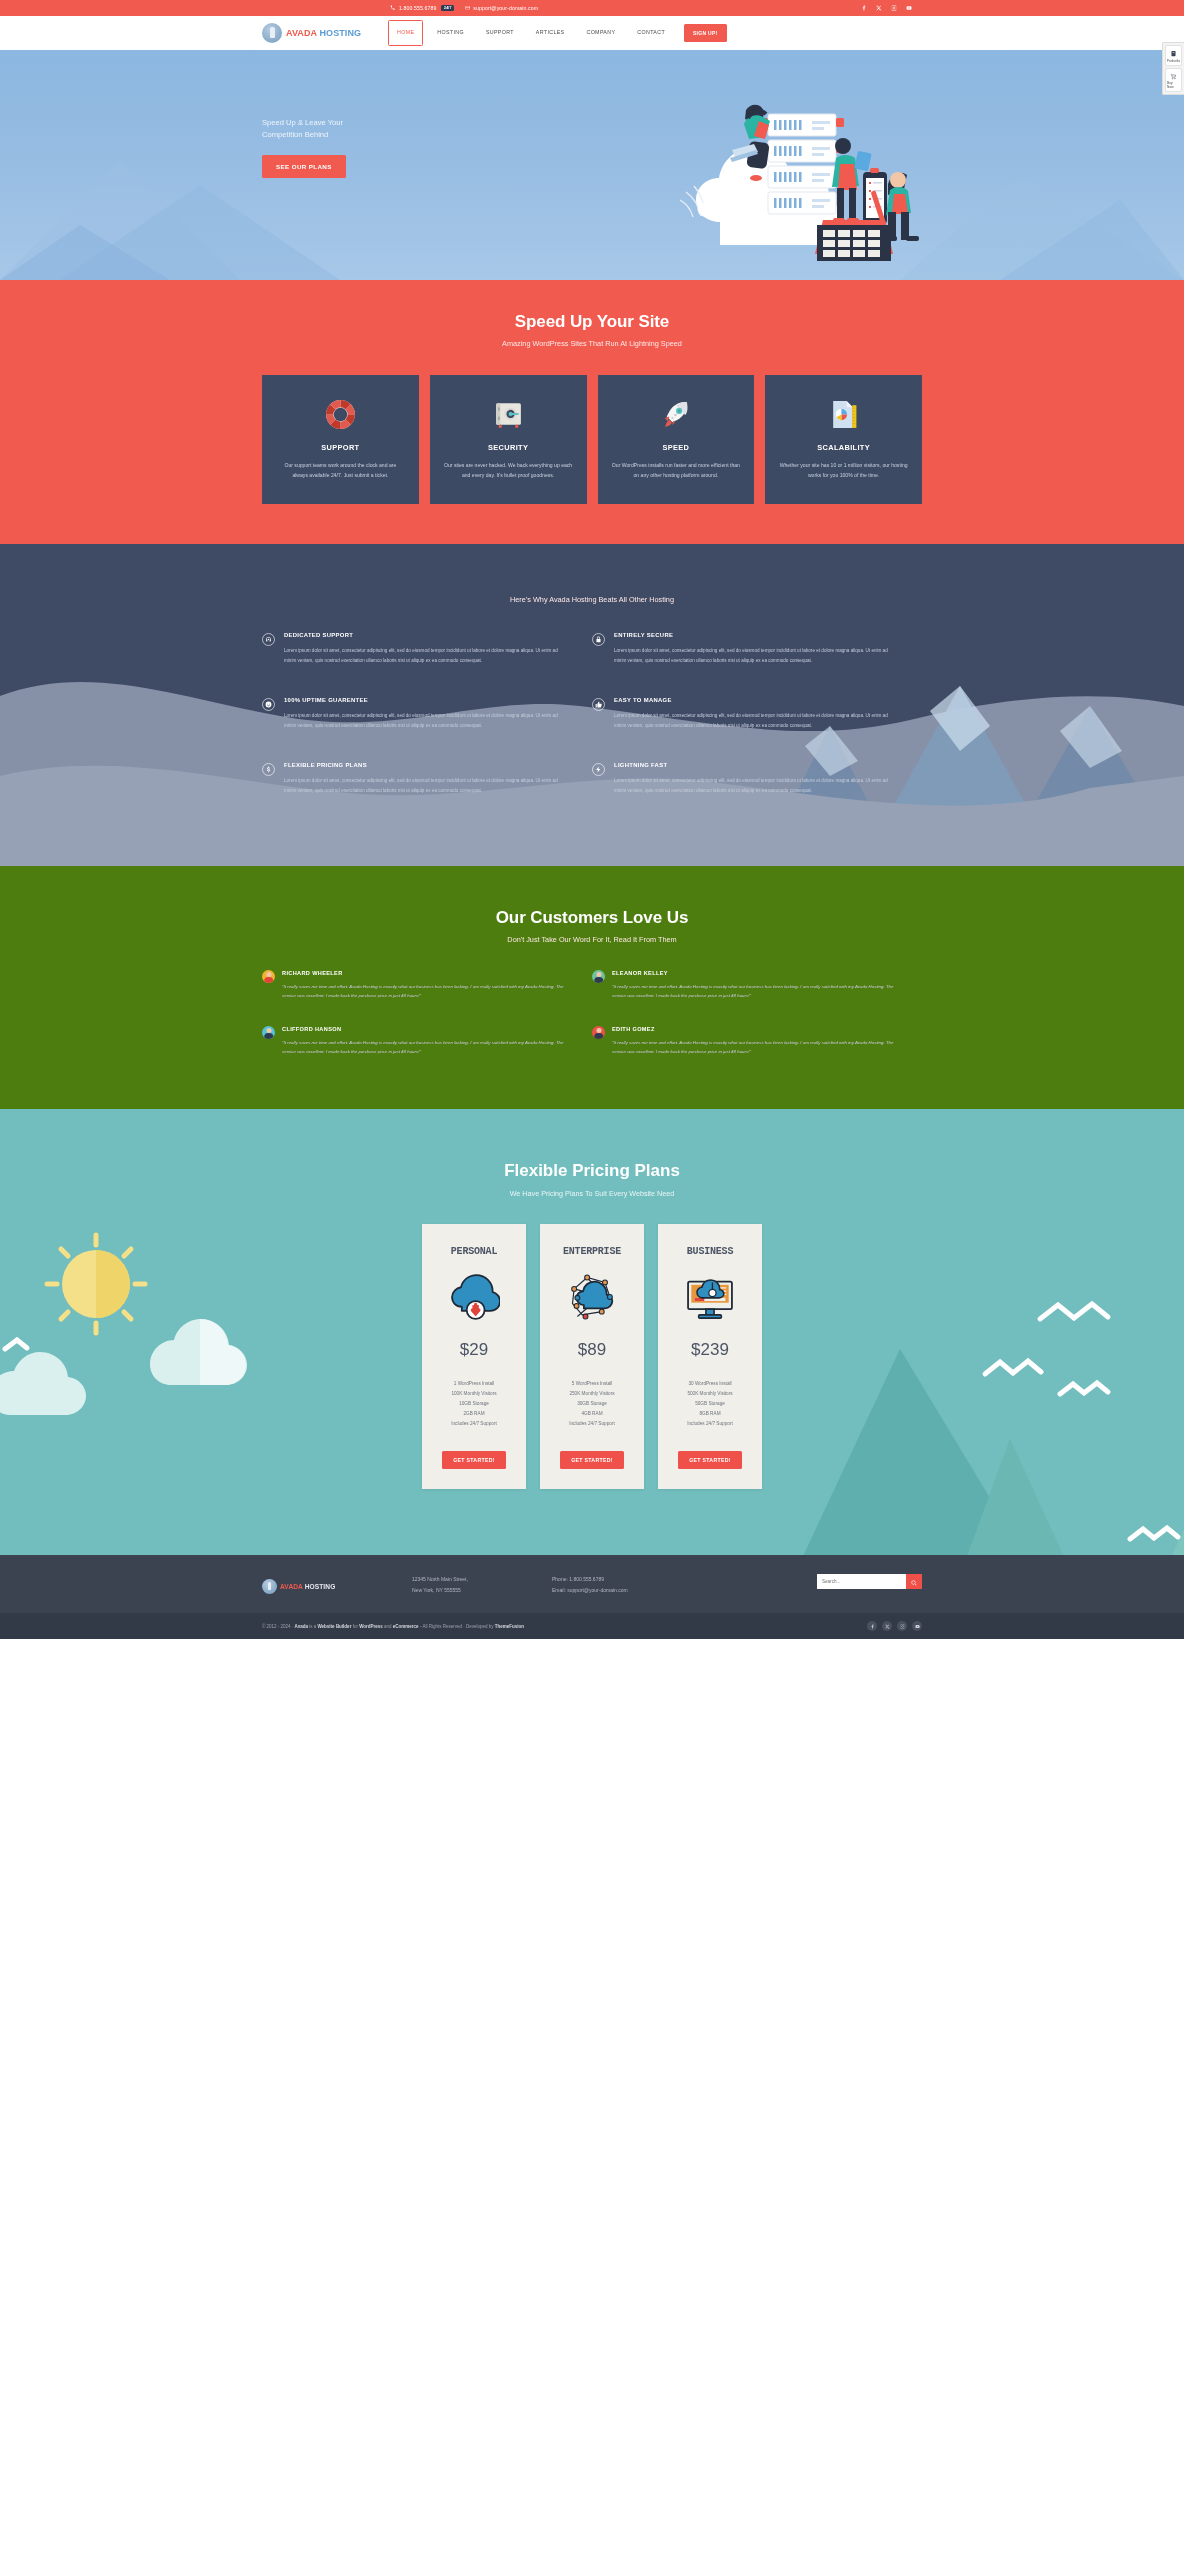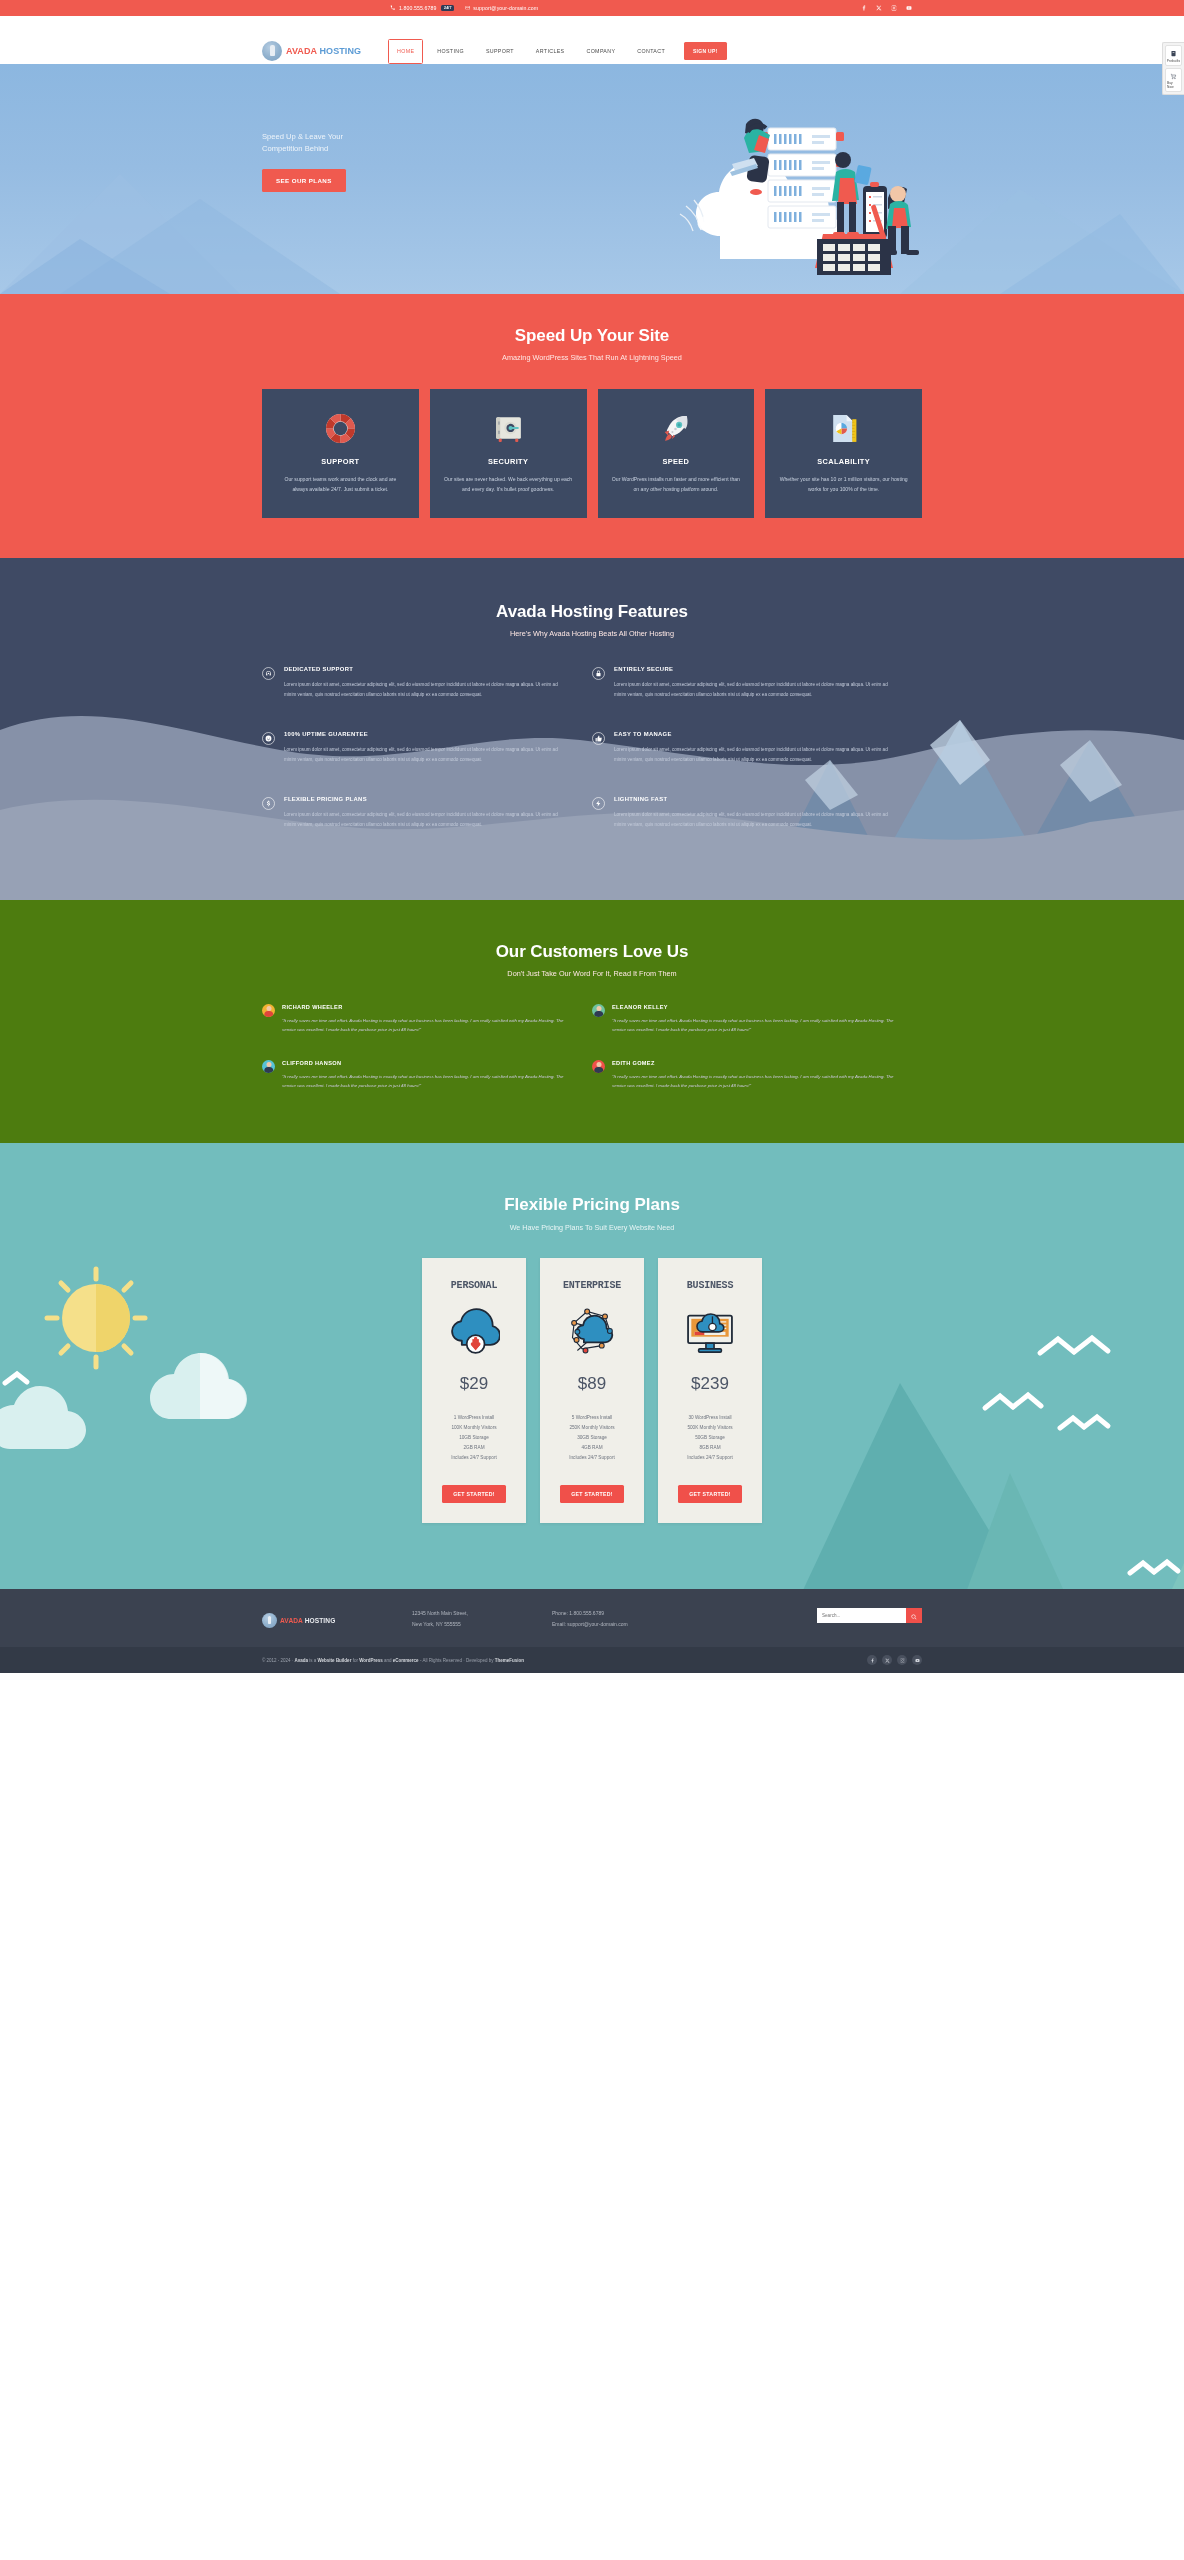--- a/index.html
+++ b/index.html
@@ -24,21 +24,21 @@
   .tb-ico svg{ width:5.5px; height:5.5px; fill:#fff; }
   .badge247{
     background:#2f3a56; color:#fff; font-size:3.6px; font-weight:bold;
     padding:1px 2.5px; border-radius:1.5px; margin-left:2px; letter-spacing:.2px;
   }
   .tb-right{ display:flex; align-items:center; gap:9px; padding-right:10px;}
   .tb-right .s-ico svg{ width:6px; height:6px; fill:#fff; opacity:.95;}
 
   
   .header{
-    height:48px; background:#fff; display:flex; align-items:flex-end;
+    height:34px; background:#fff; display:flex; align-items:center;
     position:relative; z-index:5;
   }
   .header-inner{ width:660px; margin:0 auto; display:flex; align-items:center; padding-left:0px;}
   .logo{ display:flex; align-items:center; gap:4px; width:120px;}
   .logo-mark{
     width:20px; height:20px; border-radius:50%;
     background:radial-gradient(circle at 40% 32%, #b6cde2 0%, #8fb0cd 55%, #7ba0c2 100%);
     position:relative; overflow:hidden; flex:none;
   }
   .logo-mark::after{
@@ -523,21 +523,20 @@
     <polygon points="760,290 830,150 900,290" fill="#6e8aa8" opacity=".8"></polygon>
     <polygon points="860,290 960,110 1060,290" fill="#7e9cba" opacity=".85"></polygon>
     <polygon points="1000,290 1090,130 1184,290" fill="#6e8aa8" opacity=".8"></polygon>
     <polygon points="930,135 960,110 990,150 960,175" fill="#cfe0ef" opacity=".7"></polygon>
     <polygon points="805,170 830,150 858,185 830,200" fill="#cfe0ef" opacity=".6"></polygon>
     <polygon points="1060,155 1090,130 1122,175 1090,192" fill="#cfe0ef" opacity=".6"></polygon>
     <path d="M0 200c120-28 240 10 360 18s230-26 350-12 260 42 380 6l94-12v90H0v-90z" fill="#97a1b5"></path>
   </svg>
 
   <div class="wrap">
-    <h2 class="sec-title">Avada Hosting Features</h2>
     <p class="sec-sub">Here's Why Avada Hosting Beats All Other Hosting</p>
     <div class="f-grid">
 
       <div class="f-item">
         <span class="f-ico">
             <svg viewBox="0 0 24 24">
               <path d="M12 3a8 8 0 0 0-8 8v5a3 3 0 0 0 3 3h1v-7H6v-1a6 6 0 1 1 12 0v1h-2v7h1a3 3 0 0 0 3-3v-5a8 8 0 0 0-8-8z"></path>
               <circle cx="12" cy="12" r="2.2"></circle>
             </svg>
           </span>

